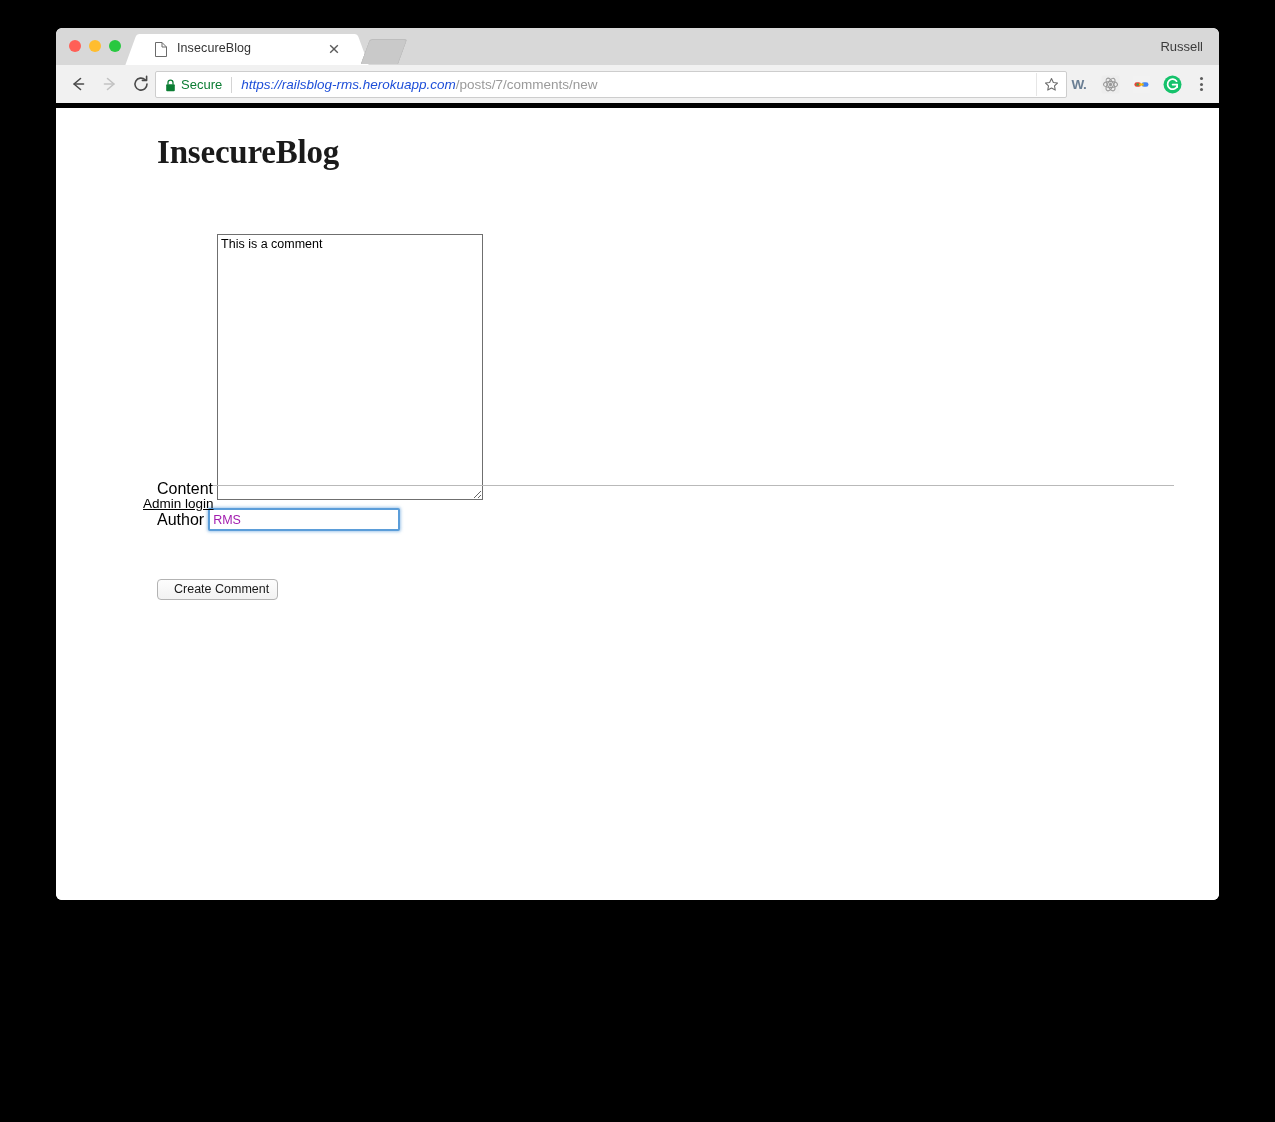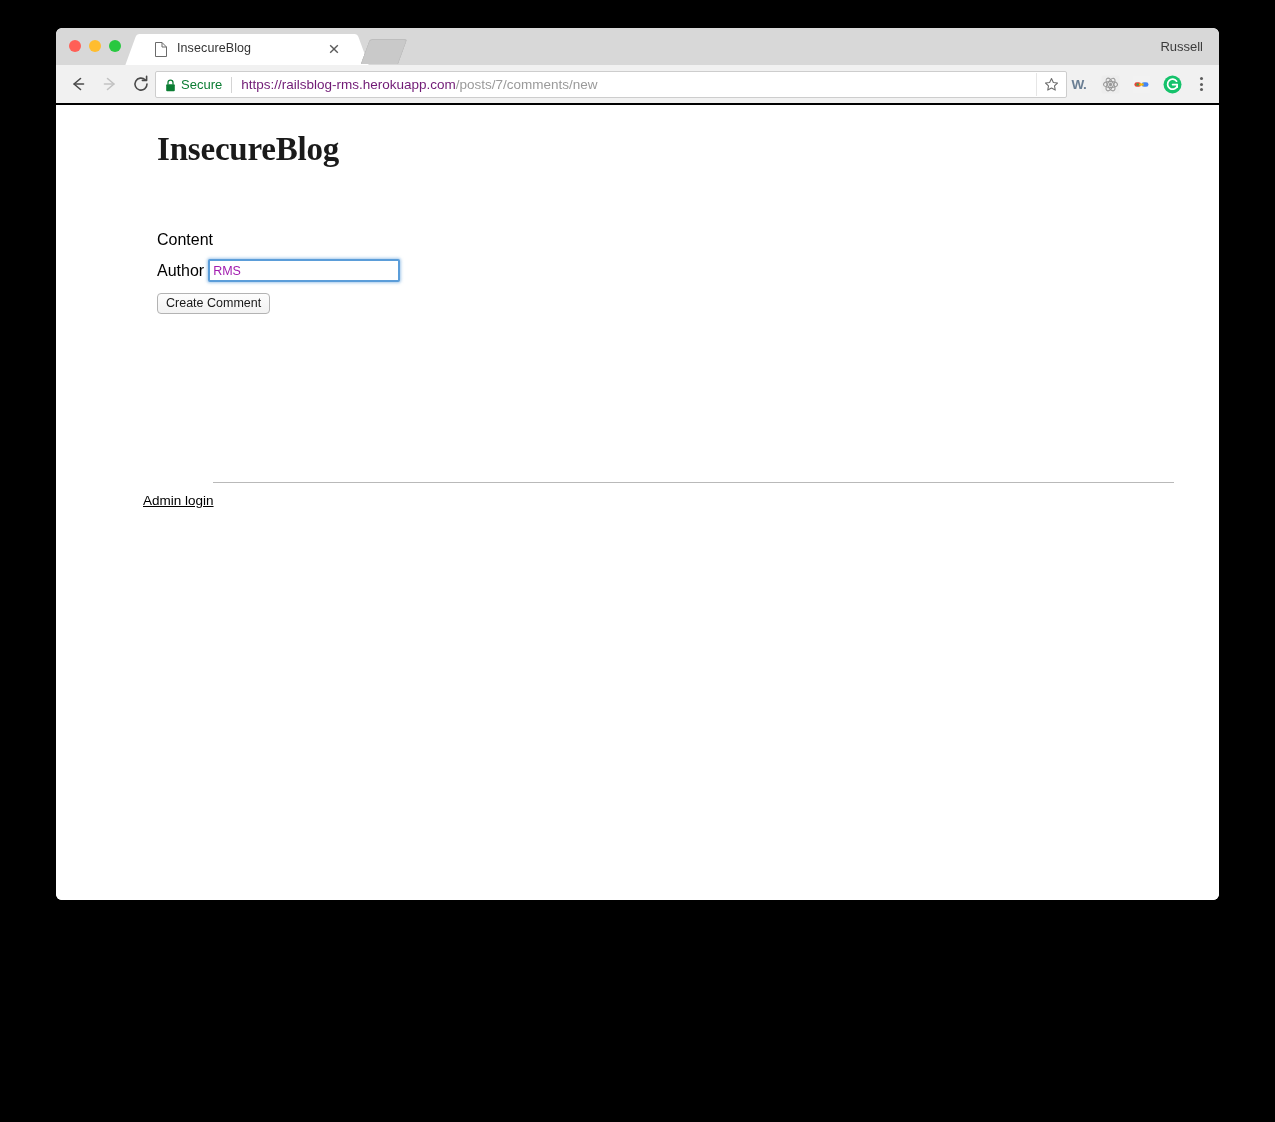--- a/index.html
+++ b/index.html
@@ -125,21 +125,21 @@
     top: 11px;
     font-size: 13px;
     color: #3c3c3c;
   }
 
   
   #toolbar {
     position: relative;
     height: 38px;
     background: #f1f1f1;
-    border-bottom: 2px solid #000000;
+    border-bottom: 5px solid #000000;
   }
   .nav-btn {
     position: absolute;
     top: 9px;
     width: 20px;
     height: 20px;
   }
   #nav-back { left: 12px; }
   #nav-forward { left: 44px; }
   #nav-reload { left: 75px; }
@@ -175,21 +175,21 @@
     height: 16px;
     background: #d4d4d4;
     flex: none;
   }
   #url-text {
     font-size: 13.5px;
     color: #9a9a9a;
     white-space: nowrap;
     overflow: hidden;
   }
-  #url-text .url-strong { color: #701a75; }
+  #url-text .url-strong { color: #1d4ed8; font-style: italic; }
   #star-wrap {
     position: absolute;
     right: 1px;
     top: 1px;
     width: 28px;
     height: 23px;
     display: flex;
     align-items: center;
     justify-content: center;
     border-left: 1px solid #e6e6e6;
@@ -304,25 +304,26 @@
     outline: none;
     box-shadow: 0 0 3px 1px rgba(91,157,217,0.55);
     background: #ffffff;
     box-sizing: content-box;
   }
   #submit-row { margin-top: 11px; }
   #create-comment-btn {
     font-family: "Liberation Sans", sans-serif;
     font-size: 12.5px;
     color: #1a1a1a;
-    padding: 2px 8px 3px 8px;
+    padding: 2px 8px 3px 16px;
     border: 1px solid #b3b3b3;
     border-radius: 4px;
     background: linear-gradient(to bottom, #fdfdfd 0%, #f2f2f2 100%);
     cursor: default;
+    margin-top: 37px;
   }
 
   #page-hr {
     position: absolute;
     left: 157px;
     top: 377px;
     width: 961px;
     height: 0;
     border: none;
     border-top: 1px solid #b9b9b9;
@@ -453,20 +454,21 @@
   </div>
 
   <div id="page">
 
     <h1 id="page-title">InsecureBlog</h1>
 
     <form id="comment-form">
 
       <div class="field-row">
         <label class="field-label">Content</label>
+        <textarea id="content-textarea" style="">This is a comment</textarea>
       </div>
 
       <div class="field-row" id="author-row">
         <label class="field-label">Author</label>
         <input id="author-input" type="text" value="RMS" style="">
       </div>
 
       <div class="field-row" id="submit-row">
         <button id="create-comment-btn" type="submit">Create Comment</button>
       </div>

